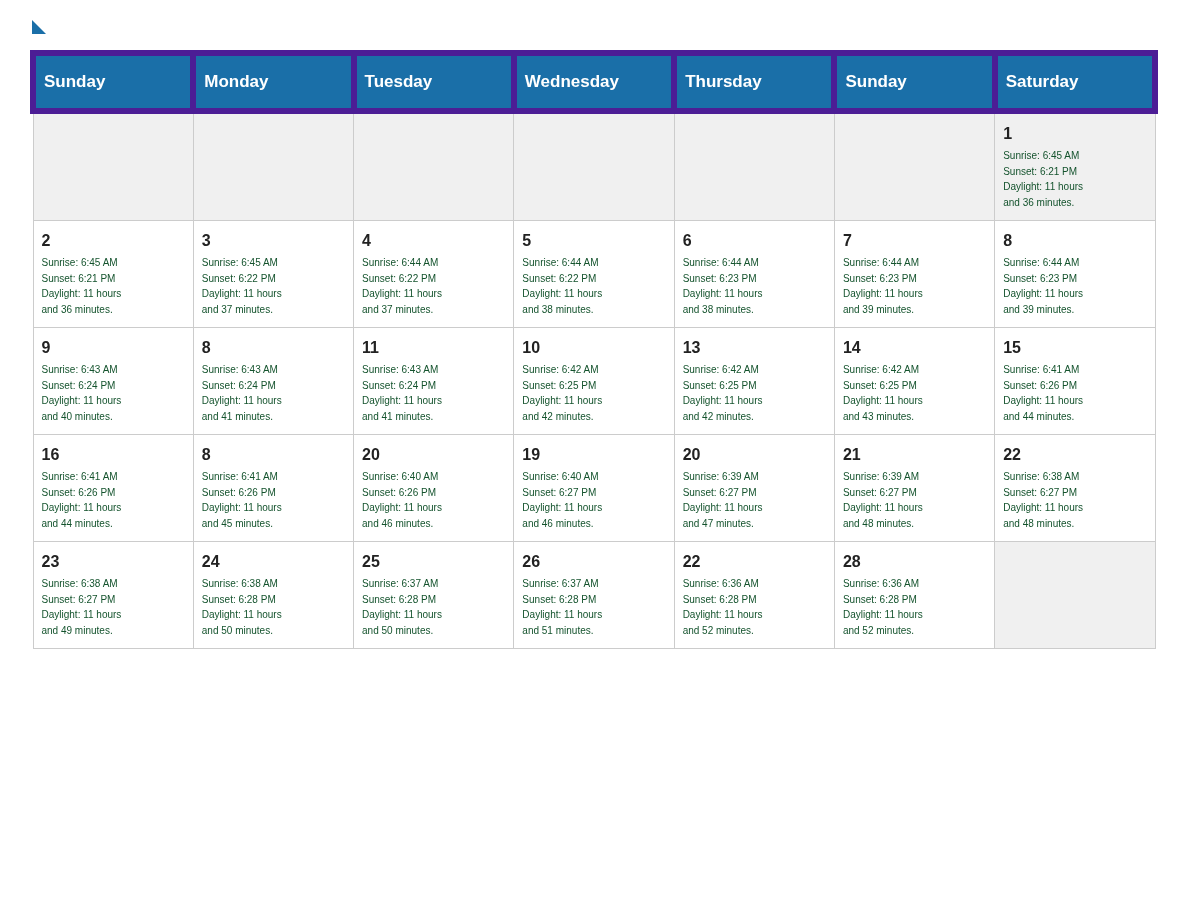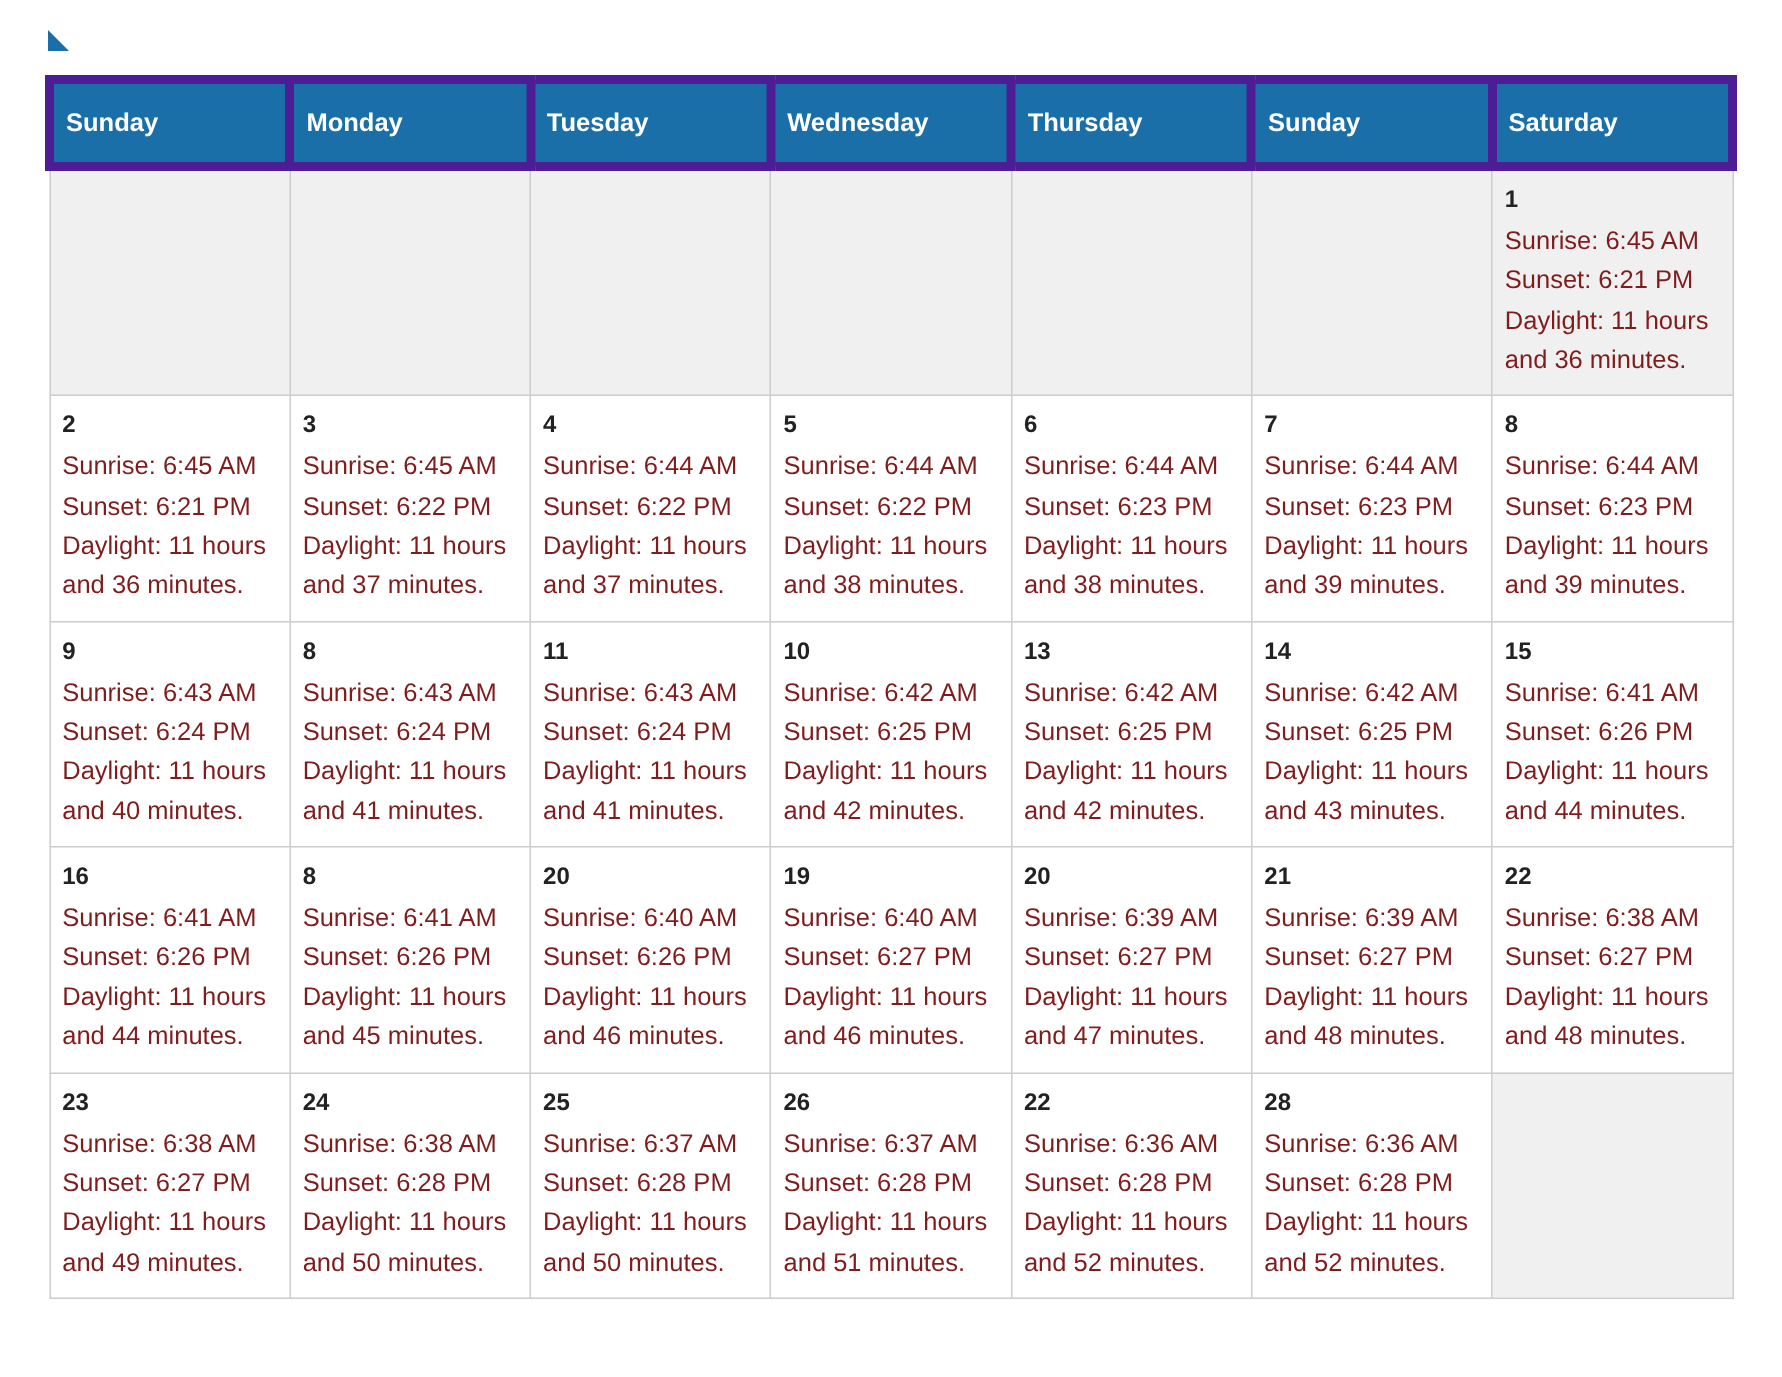--- a/index.html
+++ b/index.html
@@ -84,22 +84,22 @@
       background-color: #f0f0f0;
     }
     .day-number {
       font-size: 16px;
       font-weight: bold;
       color: #222;
       display: block;
       margin-bottom: 2px;
     }
     .day-info {
-      font-size: 17px;
-      color: #7f1d1d;
+      font-size: 10px;
+      color: #14532d;
       line-height: 1.55;
     }
     .empty-cell {
       background-color: #f0f0f0;
     }
   </style>
 </head>
 <body>
 
 <div class="header">

